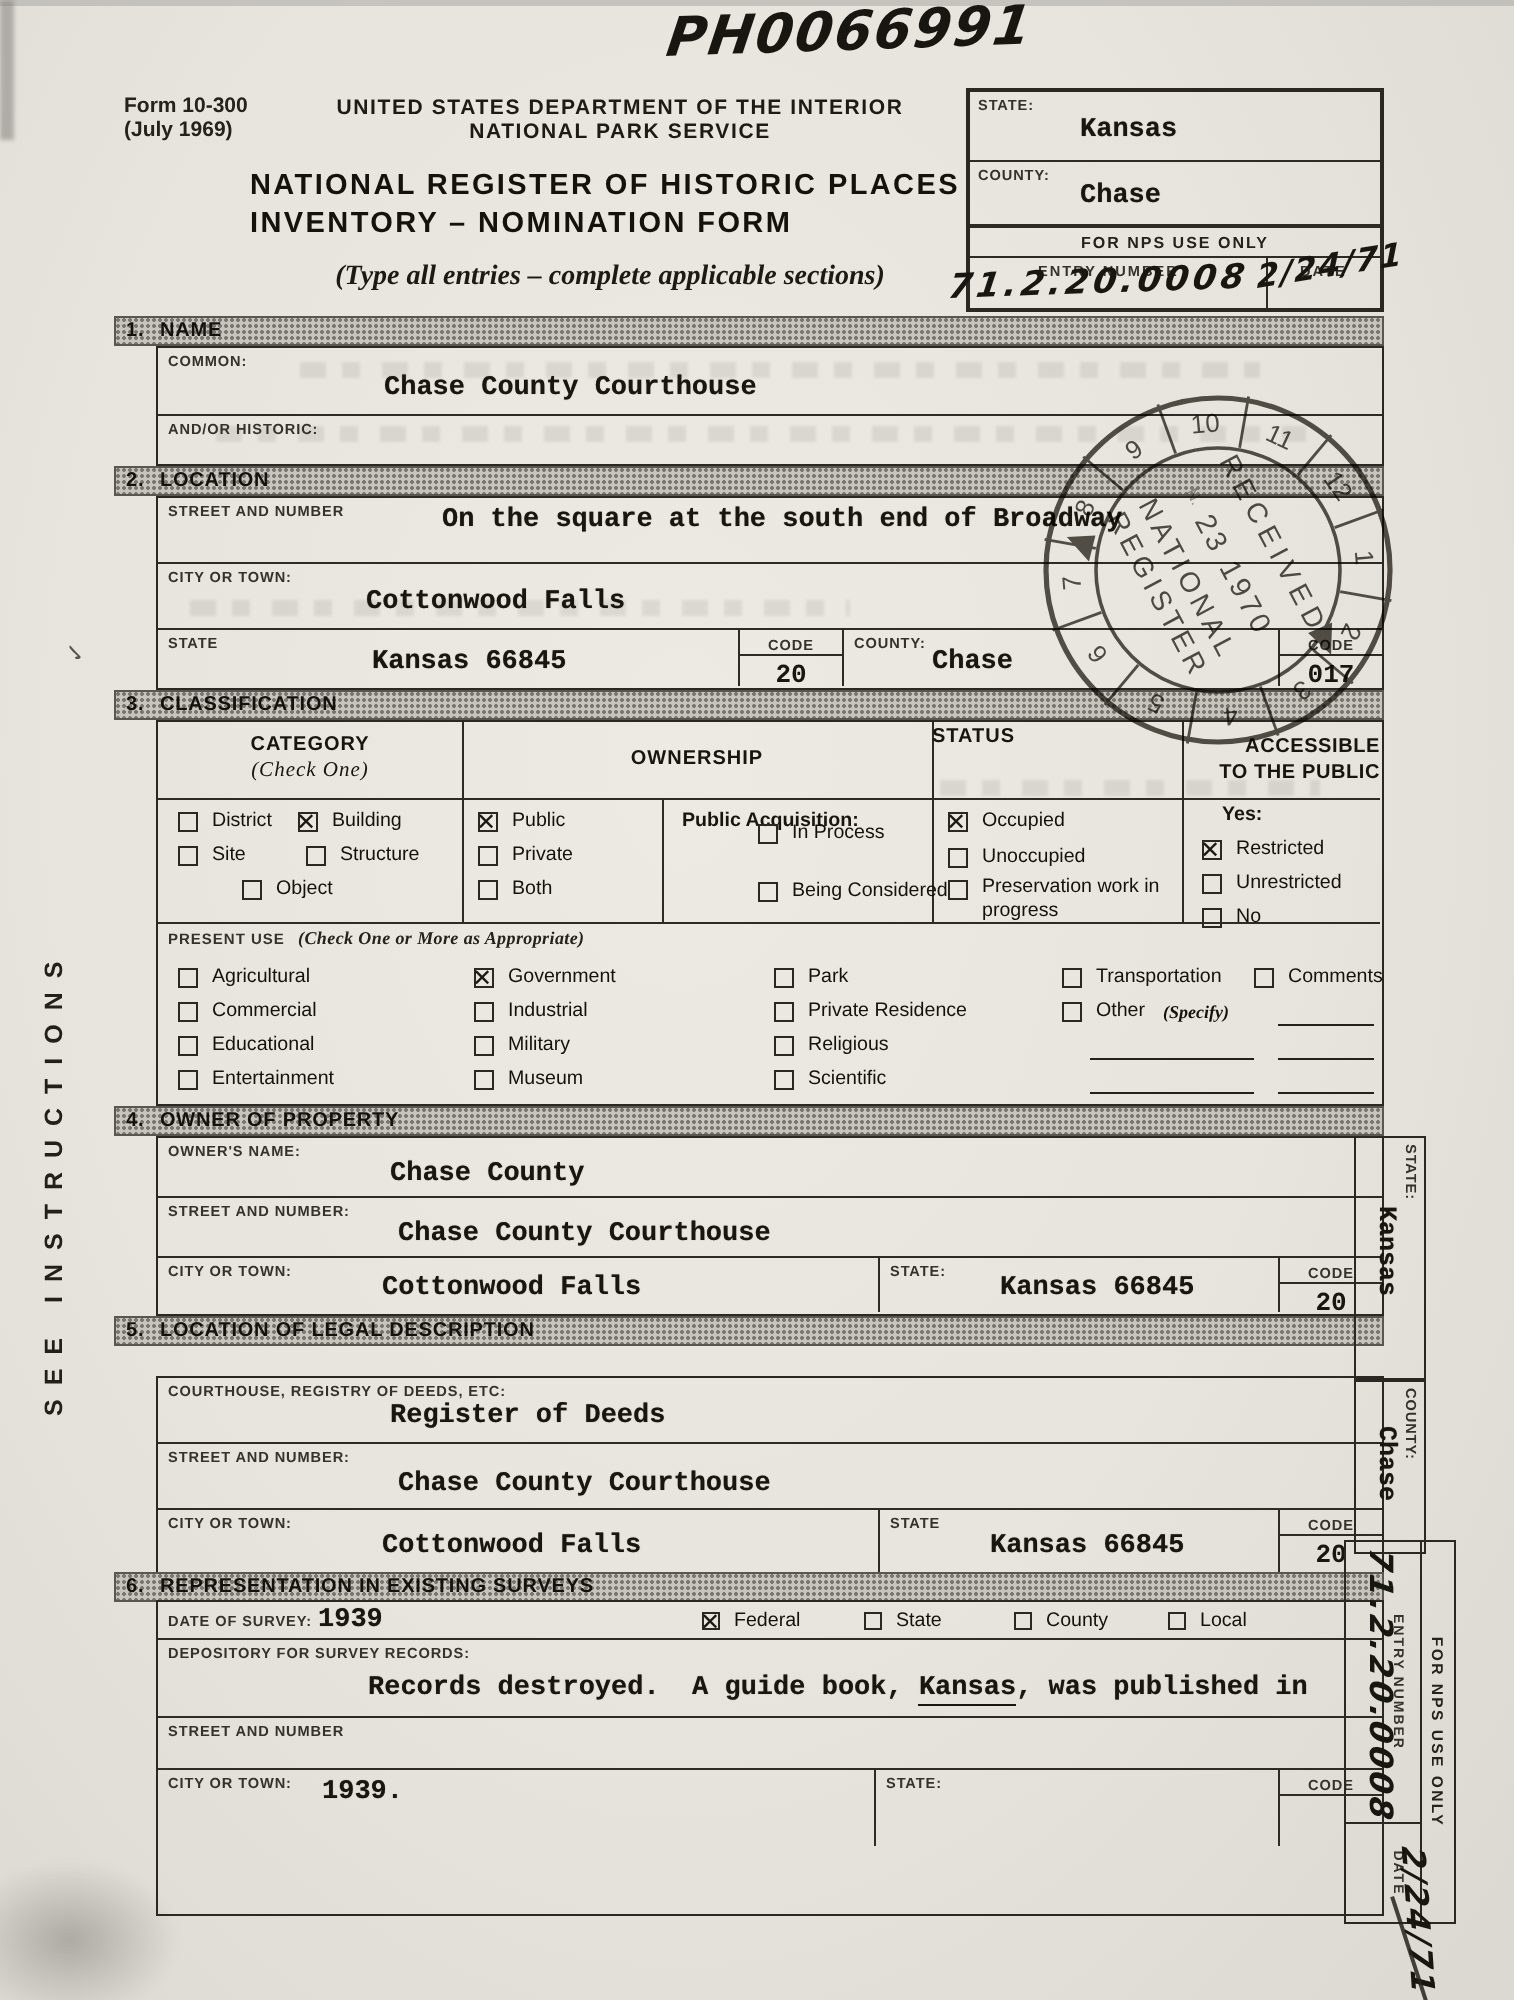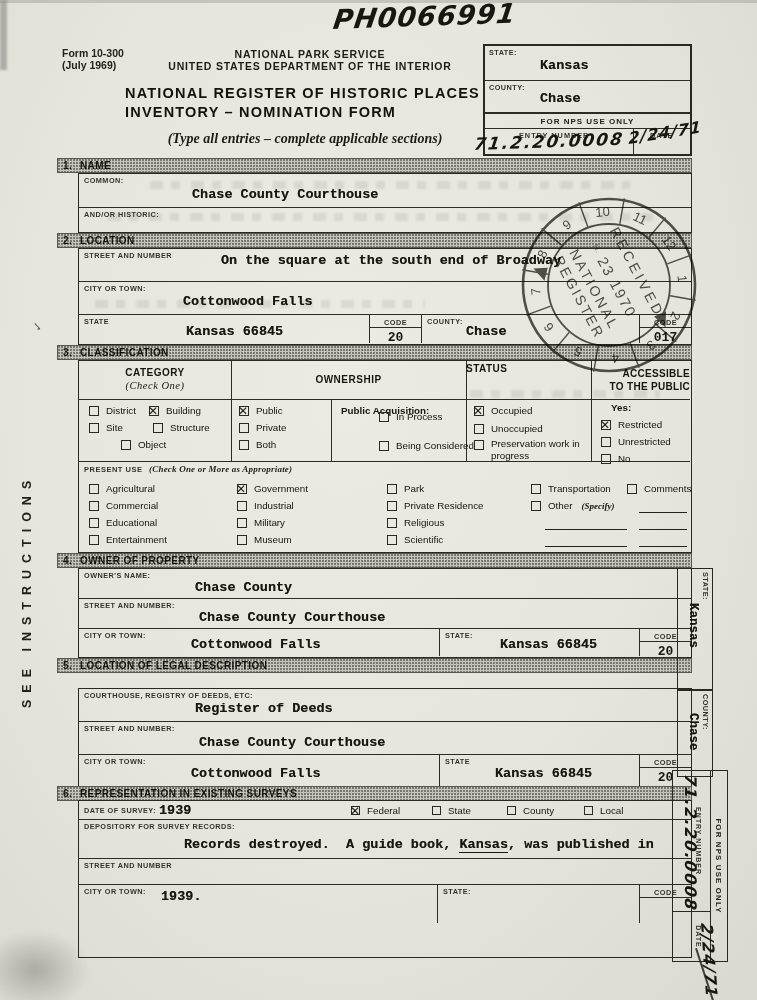--- a/index.html
+++ b/index.html
@@ -72,22 +72,22 @@
   <div class="hw" style="left:333px;top:4px;font-size:27px;transform:rotate(-2deg)">
     <span class="skew">PH0066991</span>
   </div>
 
   <div class="abs" style="left:62px;top:47px;font:bold 10.5px 'Liberation Sans',sans-serif;line-height:12px;color:#24221d">
     <div>Form 10-300</div>
     <div>(July 1969)</div>
   </div>
 
   <div class="abs" style="left:150px;top:48px;width:320px;text-align:center;font:bold 10.5px 'Liberation Sans',sans-serif;letter-spacing:.8px;line-height:12px;color:#1d1b16">
+    <div>UNITED STATES DEPARTMENT OF THE INTERIOR</div>
     <div>NATIONAL PARK SERVICE</div>
-    <div>UNITED STATES DEPARTMENT OF THE INTERIOR</div>
   </div>
 
   <div class="abs" style="left:125px;top:84px;width:370px;text-align:left;font:bold 14.5px 'Liberation Sans',sans-serif;letter-spacing:1.2px;line-height:19px;color:#14120d">
     <div>NATIONAL REGISTER OF HISTORIC PLACES</div>
     <div>INVENTORY – NOMINATION FORM</div>
   </div>
 
   <div class="abs" style="left:120px;top:131px;width:370px;text-align:center;font:italic bold 14px 'Liberation Serif',serif;color:#1c1a14">(Type all entries – complete applicable sections)</div>
 
   <div class="fbox" style="left:483px;top:44px;width:209px;height:112px;border-width:2px">

